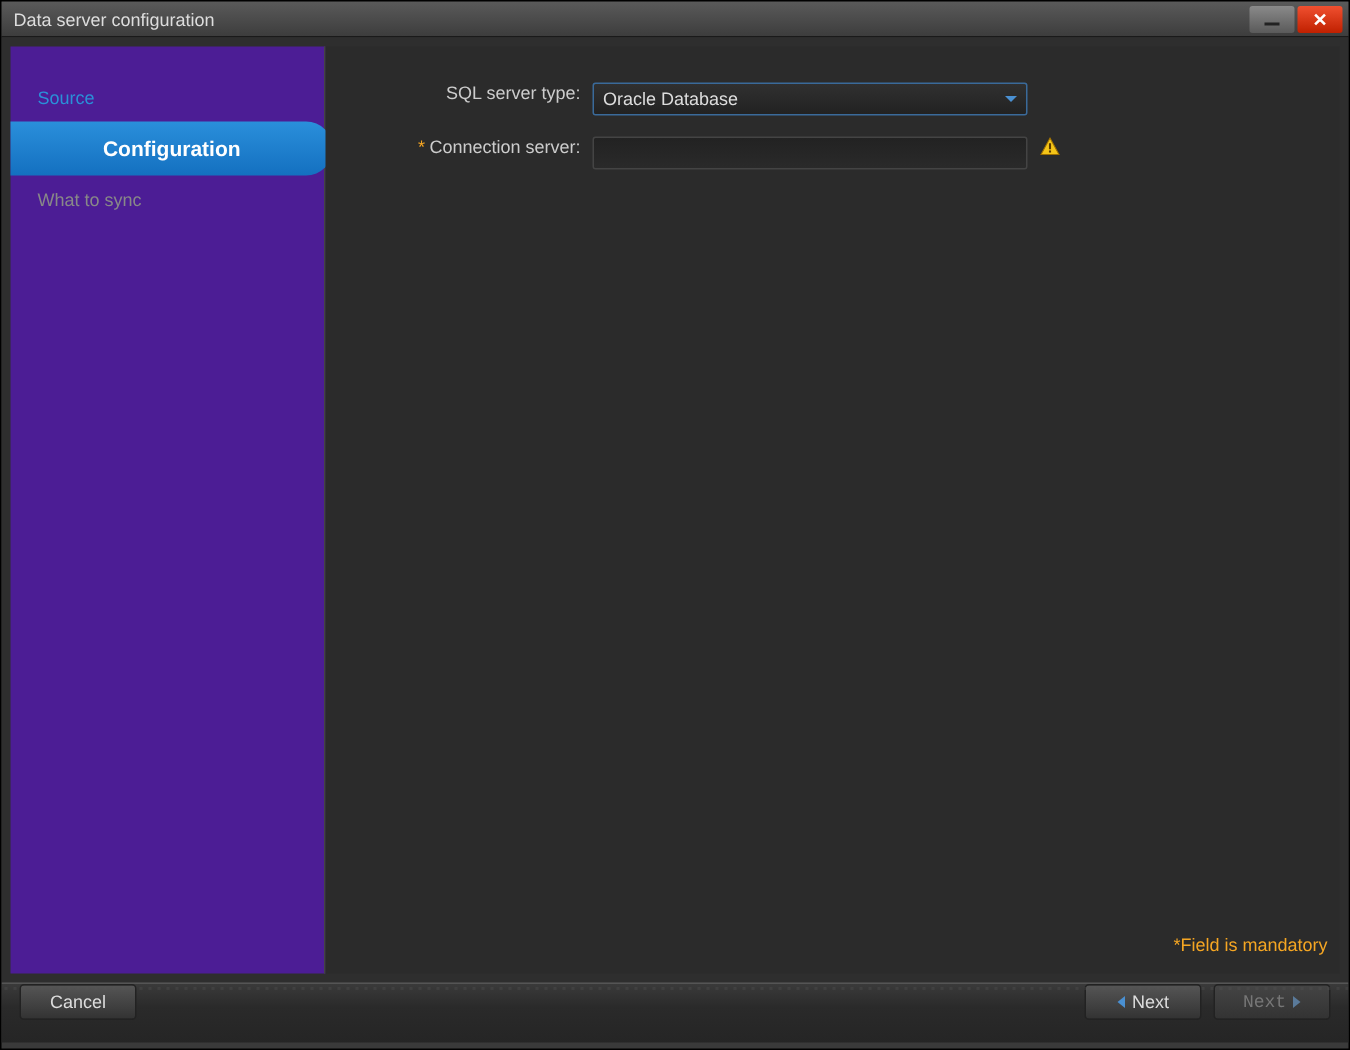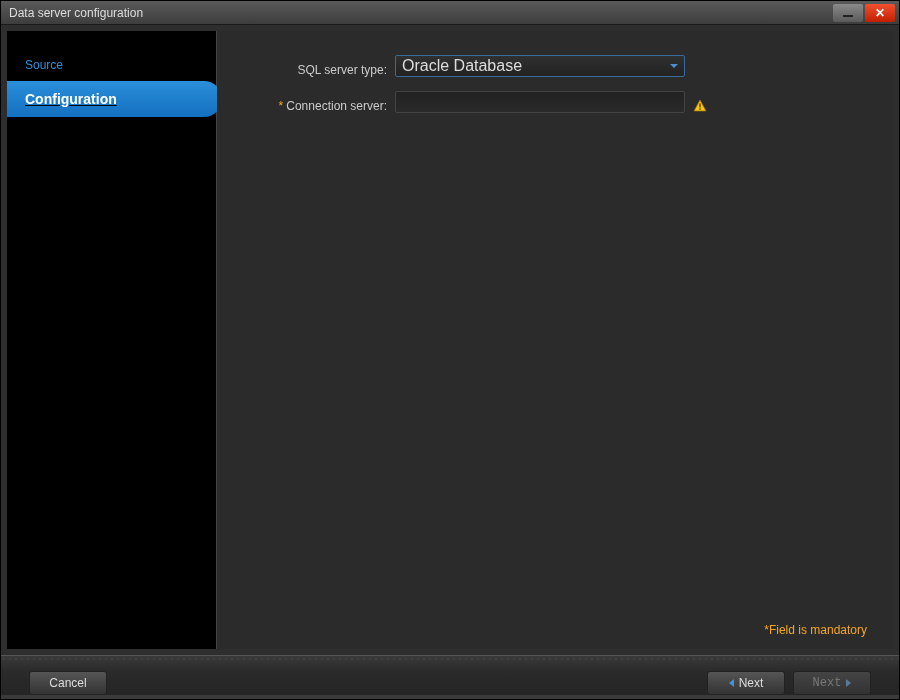--- a/index.html
+++ b/index.html
@@ -41,72 +41,72 @@
 .tb-close .x { color: #fff; font-weight: bold; font-size: 12px; line-height: 1;}
 .window-body {
   display: flex;
   height: 630px;
   padding: 6px;
   gap: 0;
   background: #2e2e2e;
 }
 .sidebar {
   width: 210px;
-  background: #000000;
+  background: #4c1d95;
   border-right: 1px solid #444;
   padding-top: 18px;
-  text-decoration: underline;
 }
 .side-item {
   padding: 9px 18px;
   color: #888;
   font-size: 12px;
   cursor: pointer;
 }
 .side-item.link { color: #2a90d8; }
 .side-item.active {
   background: linear-gradient(to bottom, #2a8fdb 0%, #1470c0 100%);
   color: #fff;
   font-weight: bold;
   font-size: 14px;
   border-radius: 0 18px 18px 0;
   padding: 10px 18px;
   margin-right: -6px;
   position: relative;
+  text-align: center;
 }
 .content {
   flex: 1;
   background: #2b2b2b;
   position: relative;
   padding: 24px 28px;
 }
 .form-row {
   display: flex;
-  align-items: flex-end;
+  align-items: flex-start;
   margin-bottom: 14px;
 }
 .form-label {
   width: 150px;
   text-align: right;
   color: #ccc;
   font-size: 12px;
   padding-right: 8px;
 }
 .asterisk { color: #f5a623; margin-right: 3px; }
 .select-box {
   width: 290px;
   height: 22px;
   background: linear-gradient(to bottom, #303030, #222);
   border: 1px solid #3a6a9a;
   border-radius: 2px;
   display: flex;
   align-items: center;
   padding: 0 6px;
   color: #ddd;
-  font-size: 16px;
+  font-size: 12px;
   justify-content: space-between;
   gap: 27px;
 }
 .select-box .arrow {
   width: 0; height: 0;
   border-left: 4px solid transparent;
   border-right: 4px solid transparent;
   border-top: 4px solid #4a90d2;
 }
 .text-input {
@@ -120,31 +120,31 @@
   font-size: 12px;
   outline: none;
 }
 .warn-icon {
   margin-left: 8px;
   display: inline-flex;
 }
 .mandatory-note {
   position: absolute;
   bottom: 12px;
-  right: 26px;
+  right: 8px;
   color: #f5a623;
   font-size: 12px;
 }
 .footer {
   height: 40px;
   background: linear-gradient(to bottom, #3a3a3a 0%, #2a2a2a 40%, #252525 100%);
   border-top: 1px solid #555;
   display: flex;
-  align-items: flex-end;
-  padding: 0 28px;
+  align-items: flex-start;
+  padding: 0 12px;
   position: relative;
 }
 .footer::before{
   content:"";
   position:absolute;
   top:0; left:0; right:0;
   height:6px;
   background-image: radial-gradient(circle, #555 1px, transparent 1px);
   background-size: 6px 6px;
   opacity:0.3;
@@ -191,20 +191,21 @@
     <div class="tb-btn tb-close">
         <span class="x">✕</span>
       </div>
   </div>
 </div>
 
 <div class="window-body">
   <div class="sidebar">
     <div class="side-item link">Source</div>
     <div class="side-item active">Configuration</div>
+    <div class="side-item">What to sync</div>
   </div>
 
   <div class="content">
 
     <div class="form-row">
       <div class="form-label">SQL server type:</div>
       <div class="select-box">
         <span>Oracle Database</span>
         <span class="arrow"></span>
       </div>

